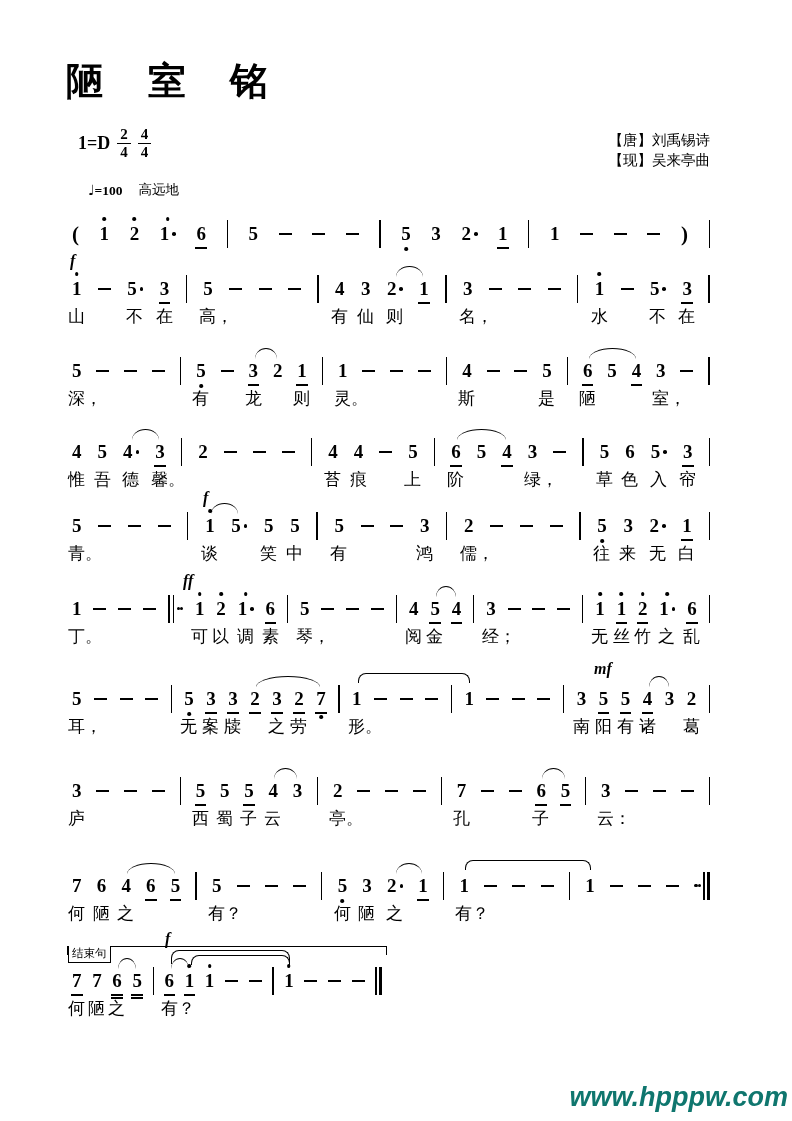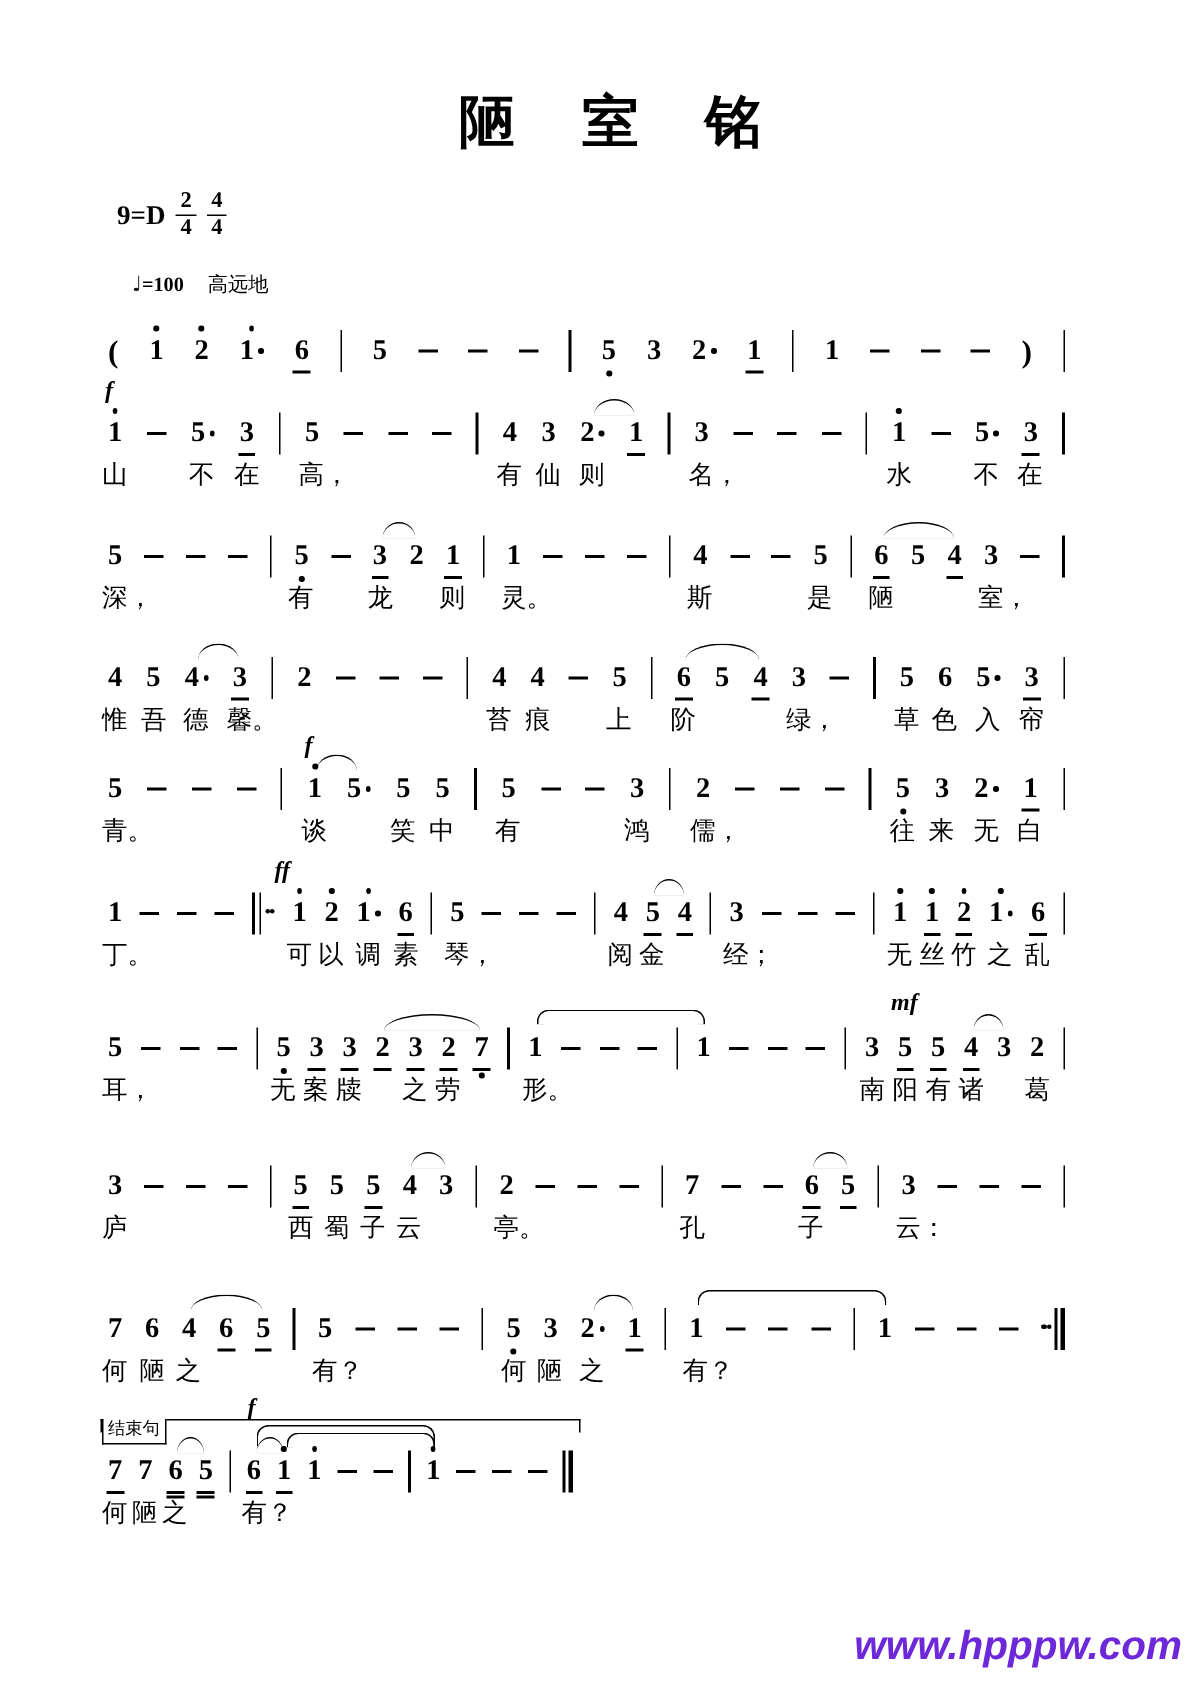--- a/index.html
+++ b/index.html
@@ -1,19 +1,19 @@
 <!DOCTYPE html>
 <html><head>
 <meta charset="utf-8">
 <style>
   html,body{margin:0;padding:0;}
   body{width:792px;height:1121px;background:#fff;position:relative;overflow:hidden;
        font-family:"Liberation Serif",serif;color:#000;}
   .page{position:absolute;left:0;top:0;width:792px;height:1121px;background:#fff;}
-  .title{position:absolute;top:56px;left:0;width:100%;text-align:center;margin:0;
+  .title{position:absolute;top:56px;left:0;width:100%;text-align:left;margin:0;
          font-size:38px;font-weight:bold;letter-spacing:44px;padding-left:66px;box-sizing:border-box;}
   .keysig{position:absolute;left:78px;top:127px;display:flex;align-items:center;gap:7px;
           font-size:18px;font-weight:bold;}
   .frac{display:inline-flex;flex-direction:column;align-items:center;line-height:1;font-size:15px;font-weight:bold;}
   .frac .num{border-bottom:1.4px solid #000;padding:0 3px 1px;}
   .frac .den{padding-top:1px;}
   .credits{position:absolute;right:82px;top:130px;font-size:14.5px;line-height:1.4;text-align:left;}
   .tempo{position:absolute;left:88px;top:181px;font-size:13.5px;display:flex;gap:16px;align-items:center;}
   .tempo .mark{font-weight:bold;}
   .tempo .nq{font-family:"DejaVu Sans",sans-serif;font-size:14px;}
@@ -34,40 +34,44 @@
   .ul{position:absolute;left:-1px;right:-1px;height:1.6px;background:#000;}
   .aug{width:3.6px;height:3.6px;border-radius:50%;background:#000;margin:9px 0 0 3px;}
   .tie{position:absolute;height:10px;border-top:1.7px solid #000;border-radius:50% / 100% 100% 0 0;}
   .tieflat{position:absolute;height:9px;border:1.4px solid #000;border-bottom:none;border-radius:8px 8px 0 0;}
   .lyric{position:absolute;top:27px;font-size:17px;white-space:nowrap;}
   .dyn{position:absolute;font-style:italic;font-weight:bold;font-size:16px;}
   .endline{position:absolute;height:8px;border-top:1.3px solid #000;border-left:1.3px solid #000;border-right:1.3px solid #000;}
   .endlabel{position:absolute;font-size:11.5px;line-height:1.15;border:1px solid #000;border-top:none;
             padding:1px 3px 2px;background:#fff;white-space:nowrap;}
   .watermark{position:absolute;right:4px;bottom:8px;font-family:"Liberation Sans",sans-serif;
-             font-weight:bold;font-style:italic;font-size:27px;color:#6d28d9;}
+             font-weight:bold;font-style:italic;font-size:27px;color:#0f766e;}
 </style>
 </head>
 <body>
 
 <div class="page">
   <h1 class="title">陋室铭</h1>
 
   <div class="keysig">
-    <span>9=D</span>
+    <span>1=D</span>
     <span class="frac">
       <span class="num">2</span>
       <span class="den">4</span>
     </span>
     <span class="frac">
       <span class="num">4</span>
       <span class="den">4</span>
     </span>
   </div>
 
+  <div class="credits">
+    <div>【唐】刘禹锡诗</div>
+    <div>【现】吴来亭曲</div>
+  </div>
 
   <div class="tempo">
     <span class="mark"><span class="nq">♩</span><span>=100</span></span>
     <span>高远地</span>
   </div>
 
   <div id="score">
       <div class="system" style="top: 223px; left: 72px; width: 638px;">
         <div class="notes-row">
           <span class="tok">

